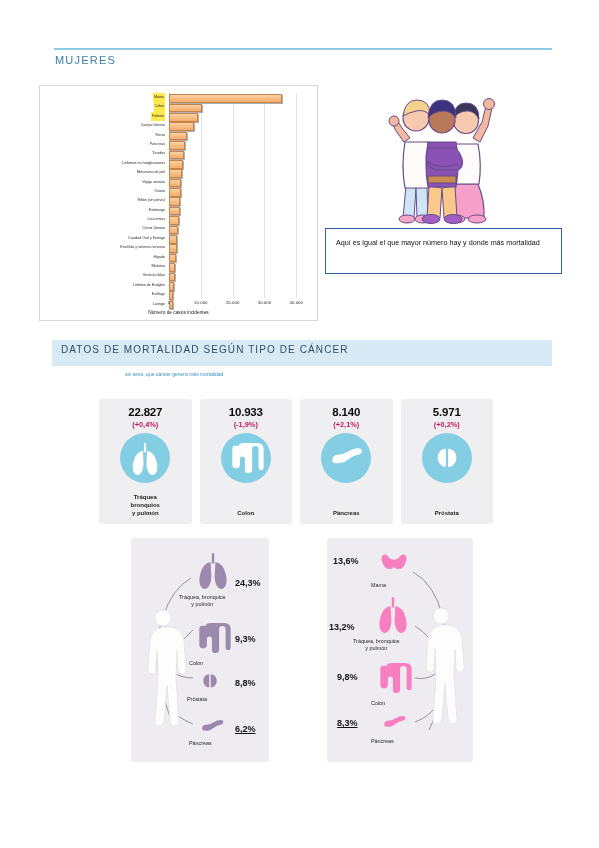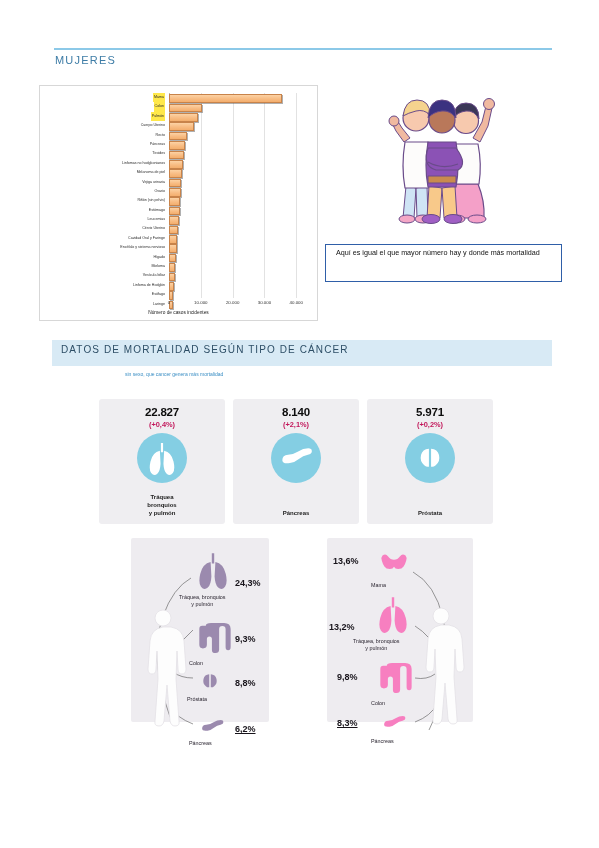--- a/index.html
+++ b/index.html
@@ -29,23 +29,23 @@
        border:0.4px solid #c8834a;box-shadow:1px 1px 0 rgba(80,80,80,.45);}
   .xticks{position:absolute;left:0;top:214px;width:277px;height:12px;}
   .xtick{position:absolute;font-size:4.4px;color:#333;transform:translateX(-50%);}
   .xtitle{position:absolute;left:0;top:224px;width:277px;text-align:center;
           font-size:4.8px;color:#222;}
 
   
   .illus{position:absolute;left:366px;top:76px;width:145px;height:155px;}
 
   
-  .callout{position:absolute;left:325px;top:244px;width:237px;height:38px;
+  .callout{position:absolute;left:325px;top:228px;width:237px;height:46px;
            border:1px solid #2f5fa8;background:#fff;box-sizing:border-box;
-           padding:3px 10px;font-size:7.2px;line-height:1.5;color:#111;}
+           padding:9px 10px;font-size:7.2px;line-height:1.5;color:#111;}
 
   
   .banner{position:absolute;left:52px;top:340px;width:500px;height:26px;
           background:#d8eaf5;}
   .banner span{position:absolute;left:9px;top:4px;font-size:10px;
           letter-spacing:1.1px;color:#2d4e66;}
   .sub{position:absolute;left:125px;top:371px;font-size:5px;color:#3a8ec4;}
 
   
   .cards{position:absolute;left:99px;top:399px;width:394px;height:125px;
@@ -53,21 +53,21 @@
   .card{flex:1;background:#efeef1;border-radius:3px;position:relative;
         display:flex;flex-direction:column;align-items:center;padding-top:7px;}
   .cnum{font-size:11.5px;font-weight:bold;color:#0d0d0d;letter-spacing:-.2px;}
   .cpct{font-size:7.4px;font-weight:bold;color:#c2185b;margin-top:2px;}
   .circ{width:50px;height:50px;border-radius:50%;background:#84cee3;
         margin-top:4px;display:flex;align-items:center;justify-content:center;}
   .clab{font-size:6px;font-weight:bold;color:#222;text-align:center;
         line-height:1.32;margin-top:auto;margin-bottom:6px;}
 
   
-  .bodypanel{position:absolute;top:538px;width:138px;height:184px;
+  .bodypanel{position:absolute;top:538px;width:138px;height:224px;
              background:#eeecf0;border-radius:2px;}
   .bp-male{left:131px;}
   .bp-female{left:327px;width:146px;}
   .bpsvg{position:absolute;inset:0;}
   .pct{position:absolute;font-size:9px;font-weight:bold;color:#17131a;}
   .orglab{position:absolute;font-size:5.4px;color:#2a2530;text-align:center;
           line-height:1.3;white-space:nowrap;}
 </style>
 </head>
 <body>
@@ -235,20 +235,30 @@
   <div class="cards" id="cards">
       <div class="card">
         <div class="cnum">22.827</div>
         <div class="cpct">(+0,4%)</div>
         <div class="circ">
           <svg viewBox="0 0 100 100" width="36" height="36">
             <path d="M47 8 h6 v26 h-6 zM44 30 q-20 4 -26 30 q-5 22 2 32 q8 10 17 2 q8 -8 9 -28 zM56 30 q20 4 26 30 q5 22 -2 32 q-8 10 -17 2 q-8 -8 -9 -28 z" fill="#ffffff"></path>
           </svg>
         </div>
         <div class="clab">Tráquea<br>bronquios<br>y pulmón</div>
+      </div>
+      <div class="card">
+        <div class="cnum">10.933</div>
+        <div class="cpct">(-1,9%)</div>
+        <div class="circ">
+          <svg viewBox="0 0 100 100" width="36" height="36">
+            <path d="M20 16 q-8 0 -8 9 l0 44 q0 10 10 10 q11 0 11 -10 l0 -16 q0 -7 7 -7 q7 0 7 7 l0 30 q0 9 10 9 q10 0 10 -10 l0 -56 q0 -9 9 -9 q9 0 9 9 l0 50 q0 8 7 8 q7 0 7 -9 l0 -50 q0 -17 -18 -17 l-36 0 q-15 0 -15 8 z" fill="#ffffff"></path>
+          </svg>
+        </div>
+        <div class="clab">Colon</div>
       </div>
       <div class="card">
         <div class="cnum">8.140</div>
         <div class="cpct">(+2,1%)</div>
         <div class="circ">
           <svg viewBox="0 0 100 100" width="36" height="36">
             <path d="M12 56 q0 -14 16 -15 q16 -1 28 -9 q14 -9 28 -9 q10 0 10 8 q0 8 -11 10 q-14 3 -24 11 q-12 10 -26 12 q-21 3 -21 -8 z" fill="#ffffff"></path>
           </svg>
         </div>
         <div class="clab">Páncreas</div>

